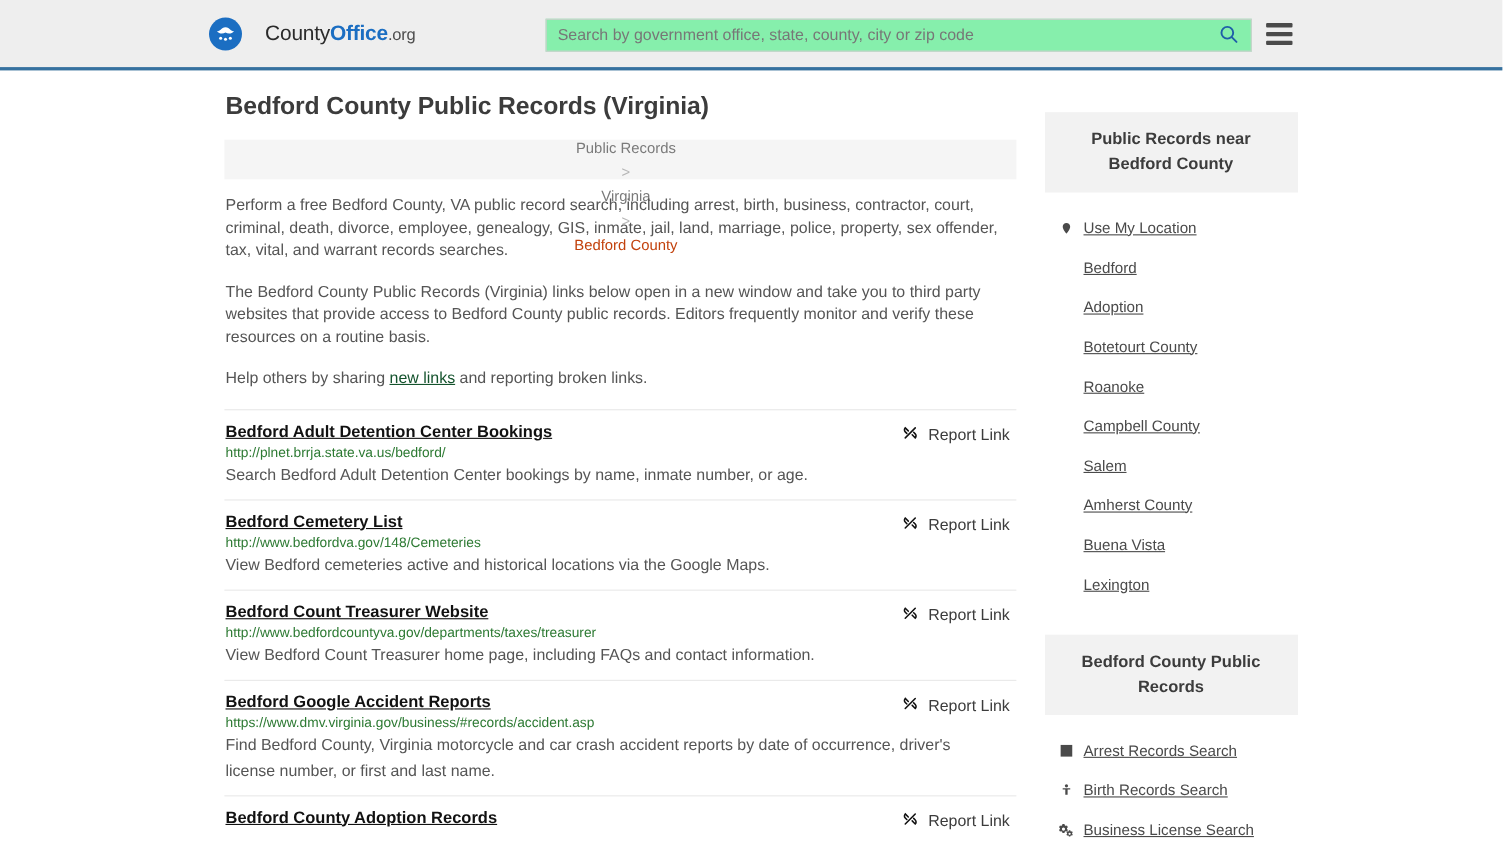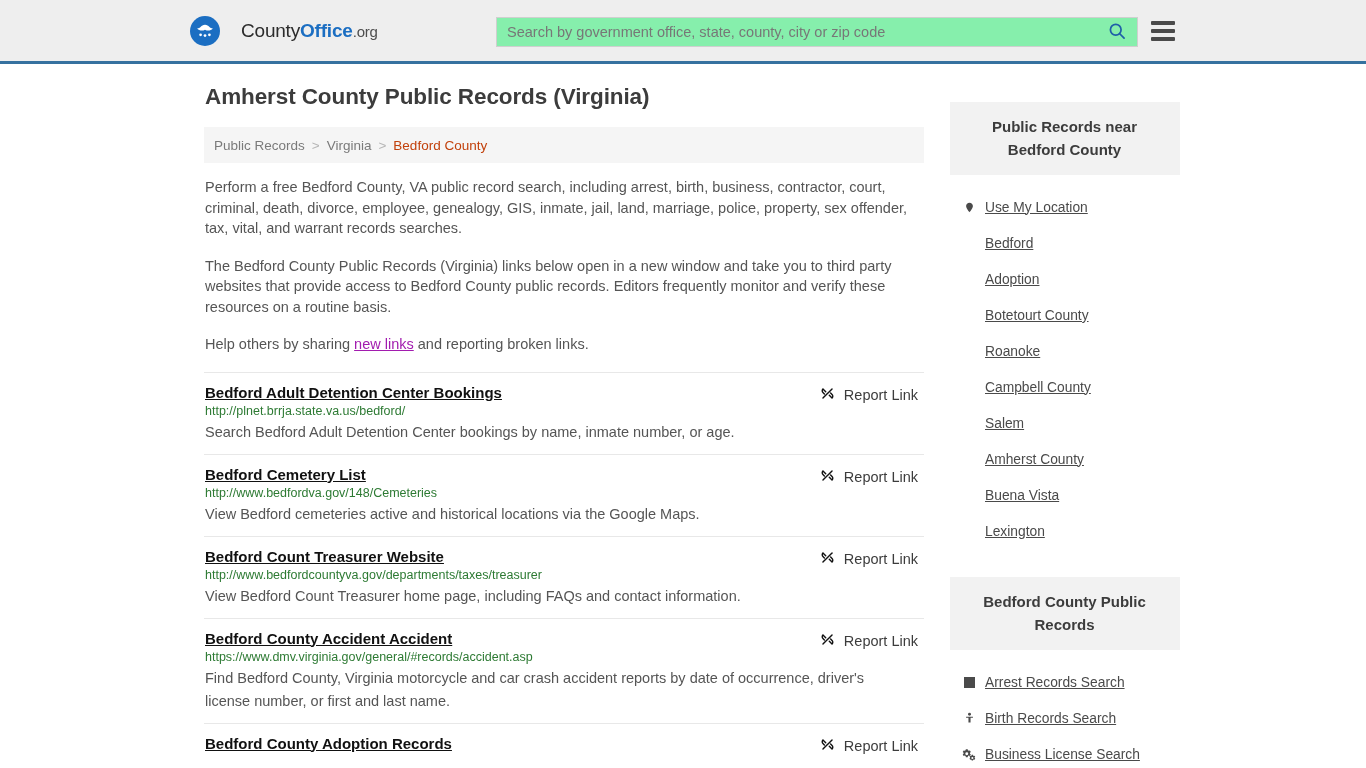--- a/index.html
+++ b/index.html
@@ -120,36 +120,37 @@
 
   .breadcrumb {
     background: #f5f5f5;
     height: 36px;
     display: flex;
     align-items: center;
     padding-left: 10px;
     font-size: 13.5px;
     gap: 7px;
     margin-bottom: 14px;
+    flex-direction: column;
   }
   .breadcrumb a {
     color: #7a7a7a;
     text-decoration: none;
   }
   .breadcrumb .sep { color: #b5b5b5; }
   .breadcrumb .current { color: #c2410c; }
 
   p.intro {
     font-size: 14.5px;
     line-height: 20.5px;
     color: #555555;
     margin: 0 0 17px 1px;
   }
   p.intro a {
-    color: #a21caf;
+    color: #14532d;
     text-decoration: underline;
   }
 
   
   .record {
     border-top: 1px solid #e8e8e8;
     padding: 11px 0 10px 1px;
     position: relative;
   }
   .record:first-of-type { border-top: 1px solid #e8e8e8; }
@@ -252,21 +253,21 @@
     <span></span>
     <span></span>
     <span></span>
   </div>
 </div>
 
 <div class="page">
 
   <div class="main-col">
 
-    <h1 class="page-title">Amherst County Public Records (Virginia)</h1>
+    <h1 class="page-title">Bedford County Public Records (Virginia)</h1>
 
     <div class="breadcrumb">
       <a href="#">Public Records</a>
       <span class="sep">&gt;</span>
       <a href="#">Virginia</a>
       <span class="sep">&gt;</span>
       <span class="current">Bedford County</span>
     </div>
 
     <p class="intro">Perform a free Bedford County, VA public record search, including arrest, birth, business, contractor, court, criminal, death, divorce, employee, genealogy, GIS, inmate, jail, land, marriage, police, property, sex offender, tax, vital, and warrant records searches.</p>
@@ -315,22 +316,22 @@
             <path d="M9.5 9.5 5.6 5.6a3.6 3.6 0 0 0 0 5.1l2 2"></path>
             <path d="M14.5 14.5l3.9 3.9a3.6 3.6 0 0 0 0-5.1l-2-2"></path>
             <path d="M5.6 18.4 18.4 5.6"></path>
           </svg>
         </span>
         <span class="rl-label">Report Link</span>
       </div>
     </div>
 
     <div class="record">
-      <a class="rec-title" href="#">Bedford County Accident Accident</a>
-      <div class="rec-url">https://www.dmv.virginia.gov/general/#records/accident.asp</div>
+      <a class="rec-title" href="#">Bedford Google Accident Reports</a>
+      <div class="rec-url">https://www.dmv.virginia.gov/business/#records/accident.asp</div>
       <div class="rec-desc">Find Bedford County, Virginia motorcycle and car crash accident reports by date of occurrence, driver's license number, or first and last name.</div>
       <div class="report-link">
         <span>
           <svg width="17" height="17" viewBox="0 0 24 24" fill="none" stroke="#111" stroke-width="2" stroke-linecap="round">
             <path d="M9.5 9.5 5.6 5.6a3.6 3.6 0 0 0 0 5.1l2 2"></path>
             <path d="M14.5 14.5l3.9 3.9a3.6 3.6 0 0 0 0-5.1l-2-2"></path>
             <path d="M5.6 18.4 18.4 5.6"></path>
           </svg>
         </span>
         <span class="rl-label">Report Link</span>

